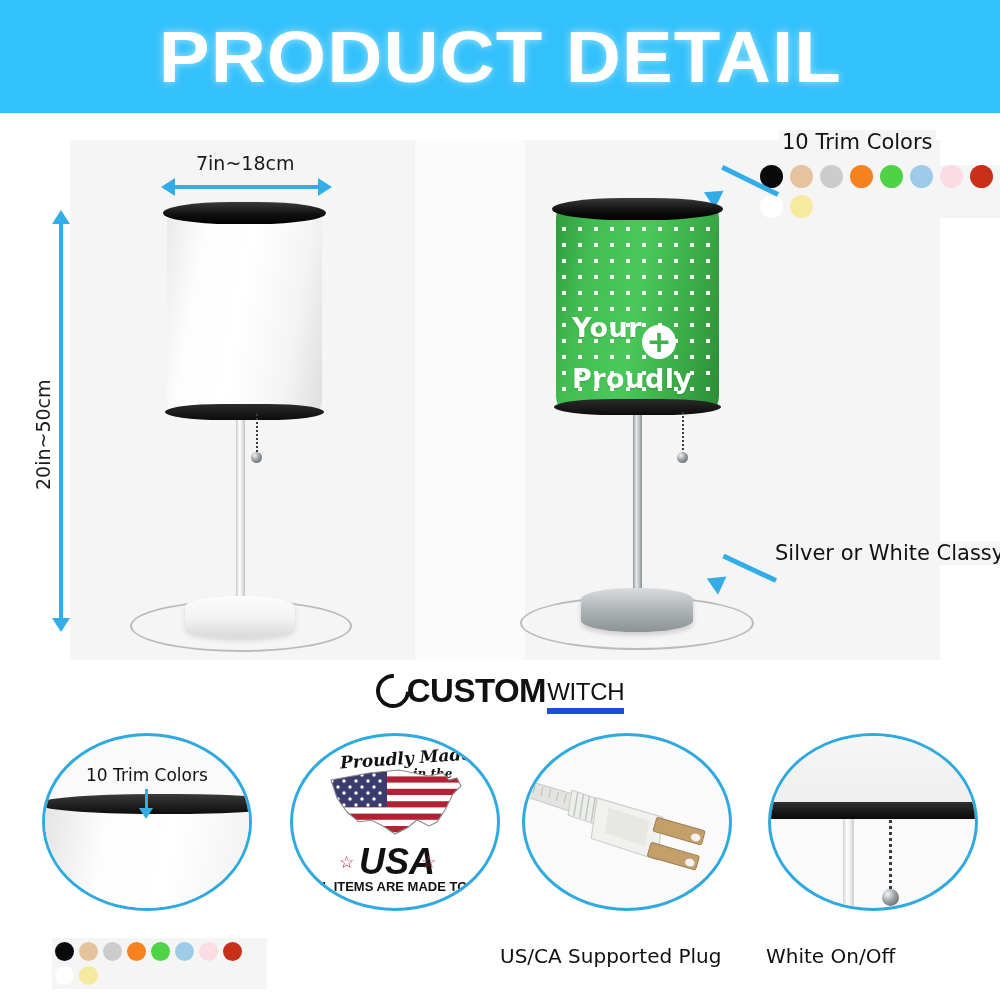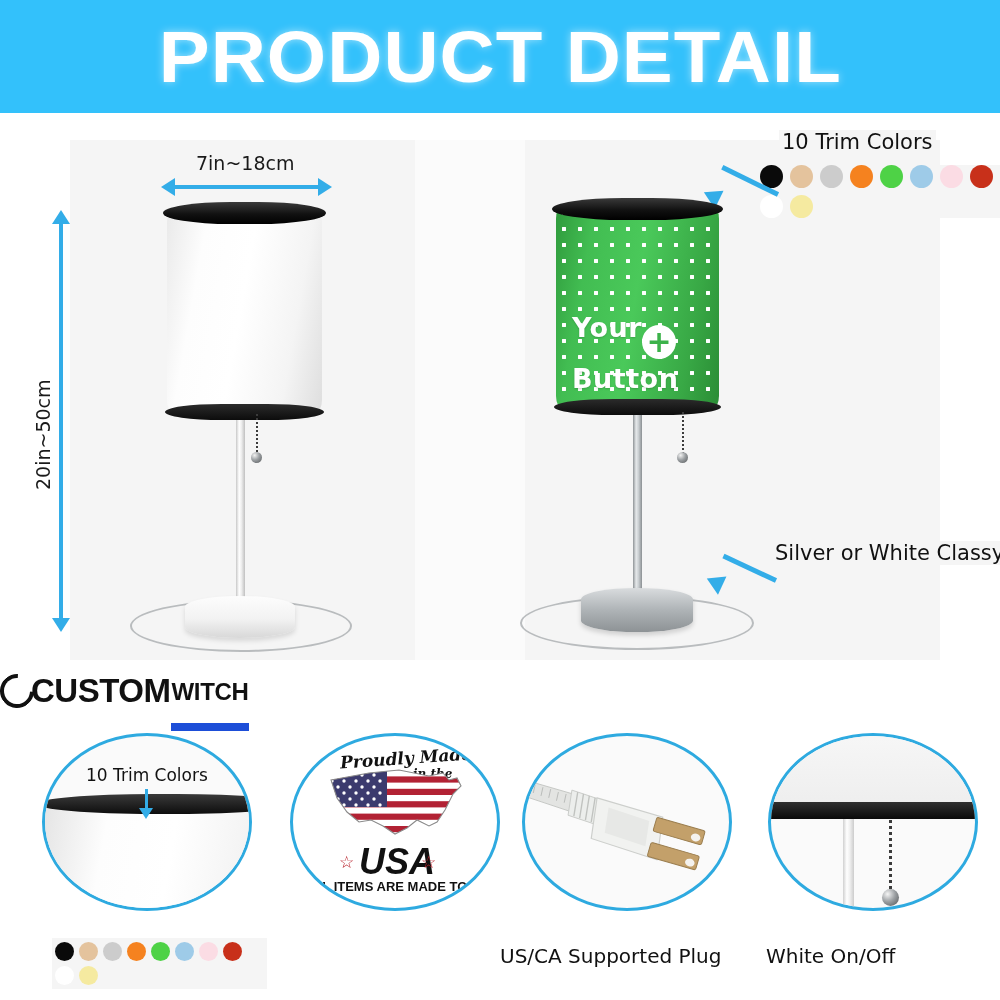--- a/index.html
+++ b/index.html
@@ -136,31 +136,31 @@
   
   .swatch-group { position:absolute; display:flex; flex-wrap: wrap; background:#f5f5f5; }
   .swatch { border-radius: 50%; }
 
   .callout-label {
     position:absolute; color:#111; font-size:19px;
     font-family:"DejaVu Sans", sans-serif; white-space: nowrap; background:#f5f5f5; padding:0 3px;
   }
 
   
-  .logo { position:absolute; left:0; top:668px; width:1000px; text-align:left; }
+  .logo { position:absolute; left:0; top:668px; width:1000px; text-align:center; }
   .logo-inner { display:inline-flex; align-items:baseline; }
   .logo-c {
     display:inline-block; width:34px; height:34px; border-radius:50%;
     border:4px solid #111; border-right-color: transparent;
     transform: rotate(-42deg); margin-right:-3px; position:relative; top:6px;
   }
   .logo-custom { font-family:"Liberation Sans", sans-serif; font-weight:bold; font-size:33px; letter-spacing:-.5px; color:#111; }
   .logo-witch {
-    font-family:"Liberation Sans", sans-serif; font-weight:bold; font-size:24px; color:#111;
-    letter-spacing:-.3px; border-bottom:8px solid #1d4ed8; padding-bottom:17px; margin-left:1px; position:relative; top:-2px;
+    font-family:"Liberation Sans", sans-serif; font-weight:normal; font-size:24px; color:#111;
+    letter-spacing:-.3px; border-bottom:6px solid #1d4ed8; padding-bottom:2px; margin-left:1px; position:relative; top:-2px;
   }
 
   
   .detail-circle {
     position:absolute; border-radius:50%; border:3px solid #2eaae0;
     background:#fafafa; overflow:hidden;
   }
   .caption {
     position:absolute; font-size:20px; color:#111;
     font-family:"DejaVu Sans", sans-serif; white-space:nowrap; text-align:left;
@@ -267,21 +267,21 @@
     <div class="pole pole-silver" style="left:633px; top:410px; height:200px;"></div>
     <div class="wire-ring" style="left:520px; top:596px; width:234px; height:54px;"></div>
     <div class="base base-silver" style="left:581px; top:588px; width:112px; height:44px;"></div>
 
     <div class="shade-wrap" style="left:556px; top:205px; width:163px; height:205px;">
       <div class="shade shade-green"></div>
       <div class="trim-top" style="top:-7px;"></div>
       <div class="trim-bot" style="bottom:-5px;"></div>
       <div class="design-text" style="left:16px; top:107px;">Your</div>
       <div class="plus-badge" style="left:86px; top:120px;">+</div>
-      <div class="design-text" style="left:16px; top:158px;">Button</div>
+      <div class="design-text" style="left:16px; top:158px;">Proudly</div>
     </div>
 
     <div class="chain" style="left:682px; top:412px; height:44px;"></div>
     <div class="chain-ball" style="left:677px; top:452px;"></div>
   </div>
 
   <div class="callout-label" style="left:779px; top:130px; font-size:21px;">10 Trim Colors</div>
   <div class="swatch-group" style="left:760px; top:165px; width:240px; gap:7px 7px;">
     <div class="swatch" style="width:23px;height:23px;background:#0a0a0a;"></div>
     <div class="swatch" style="width:23px;height:23px;background:#e4c39d;"></div>

